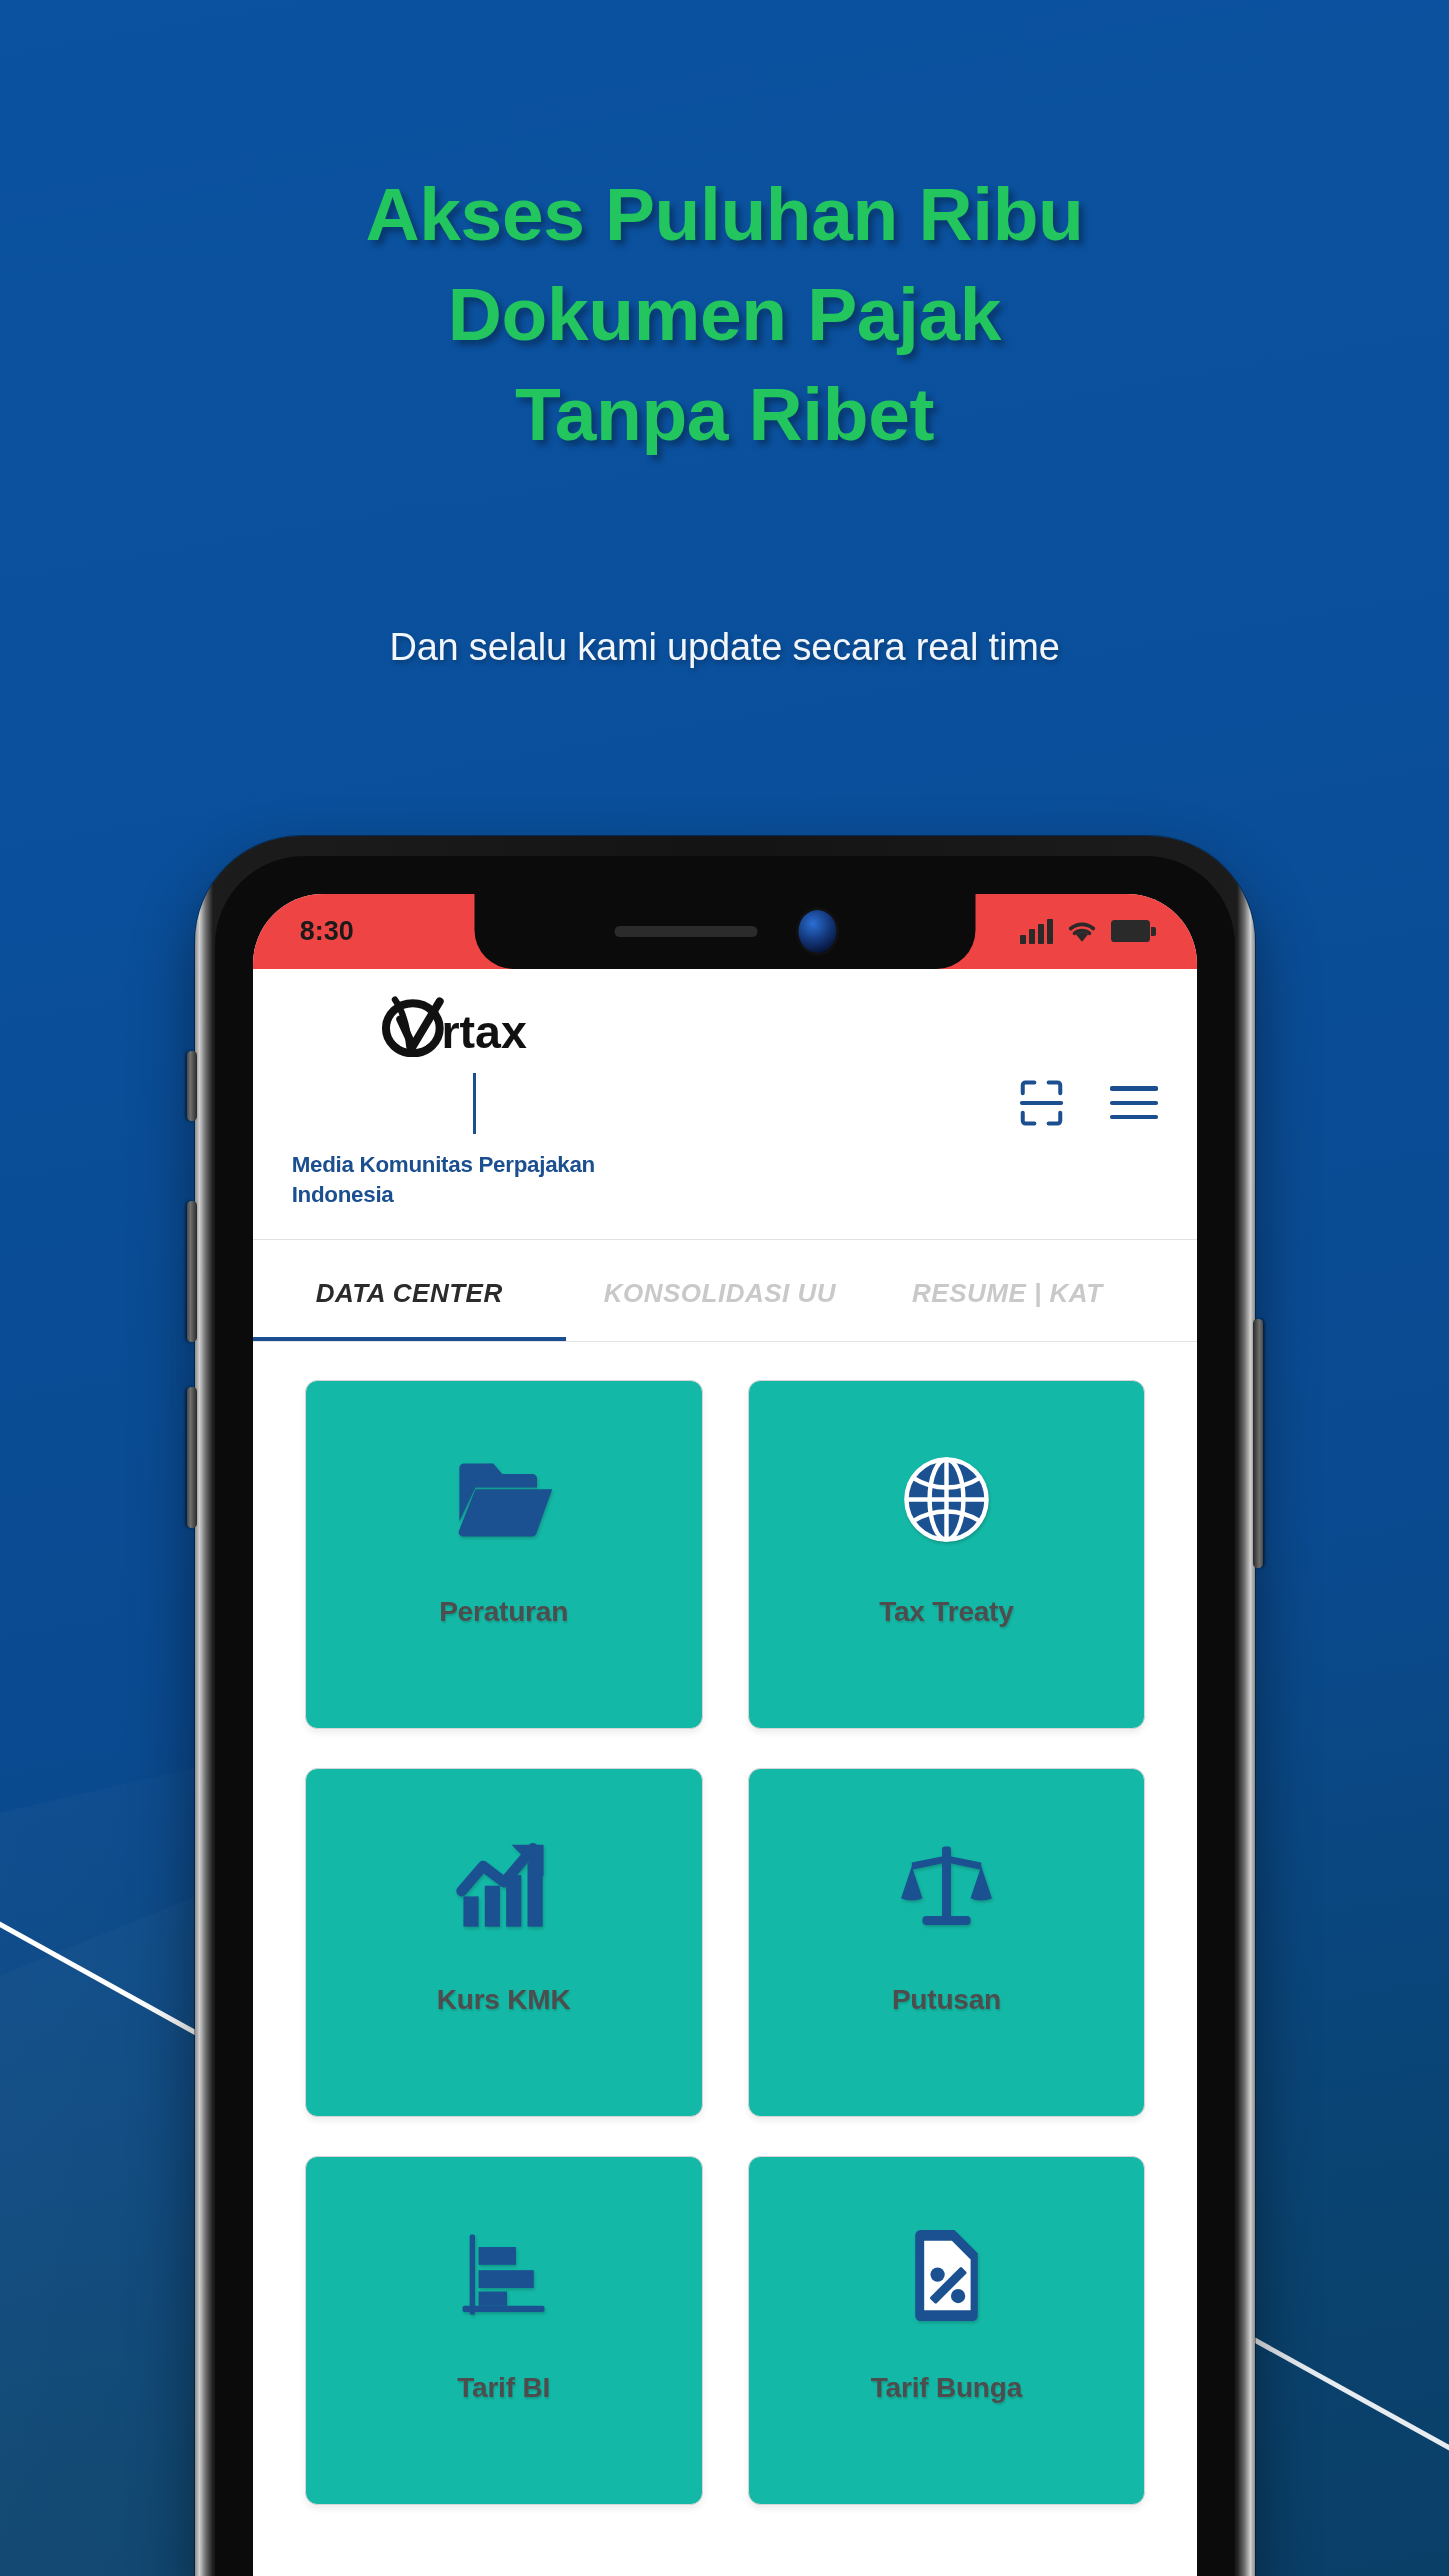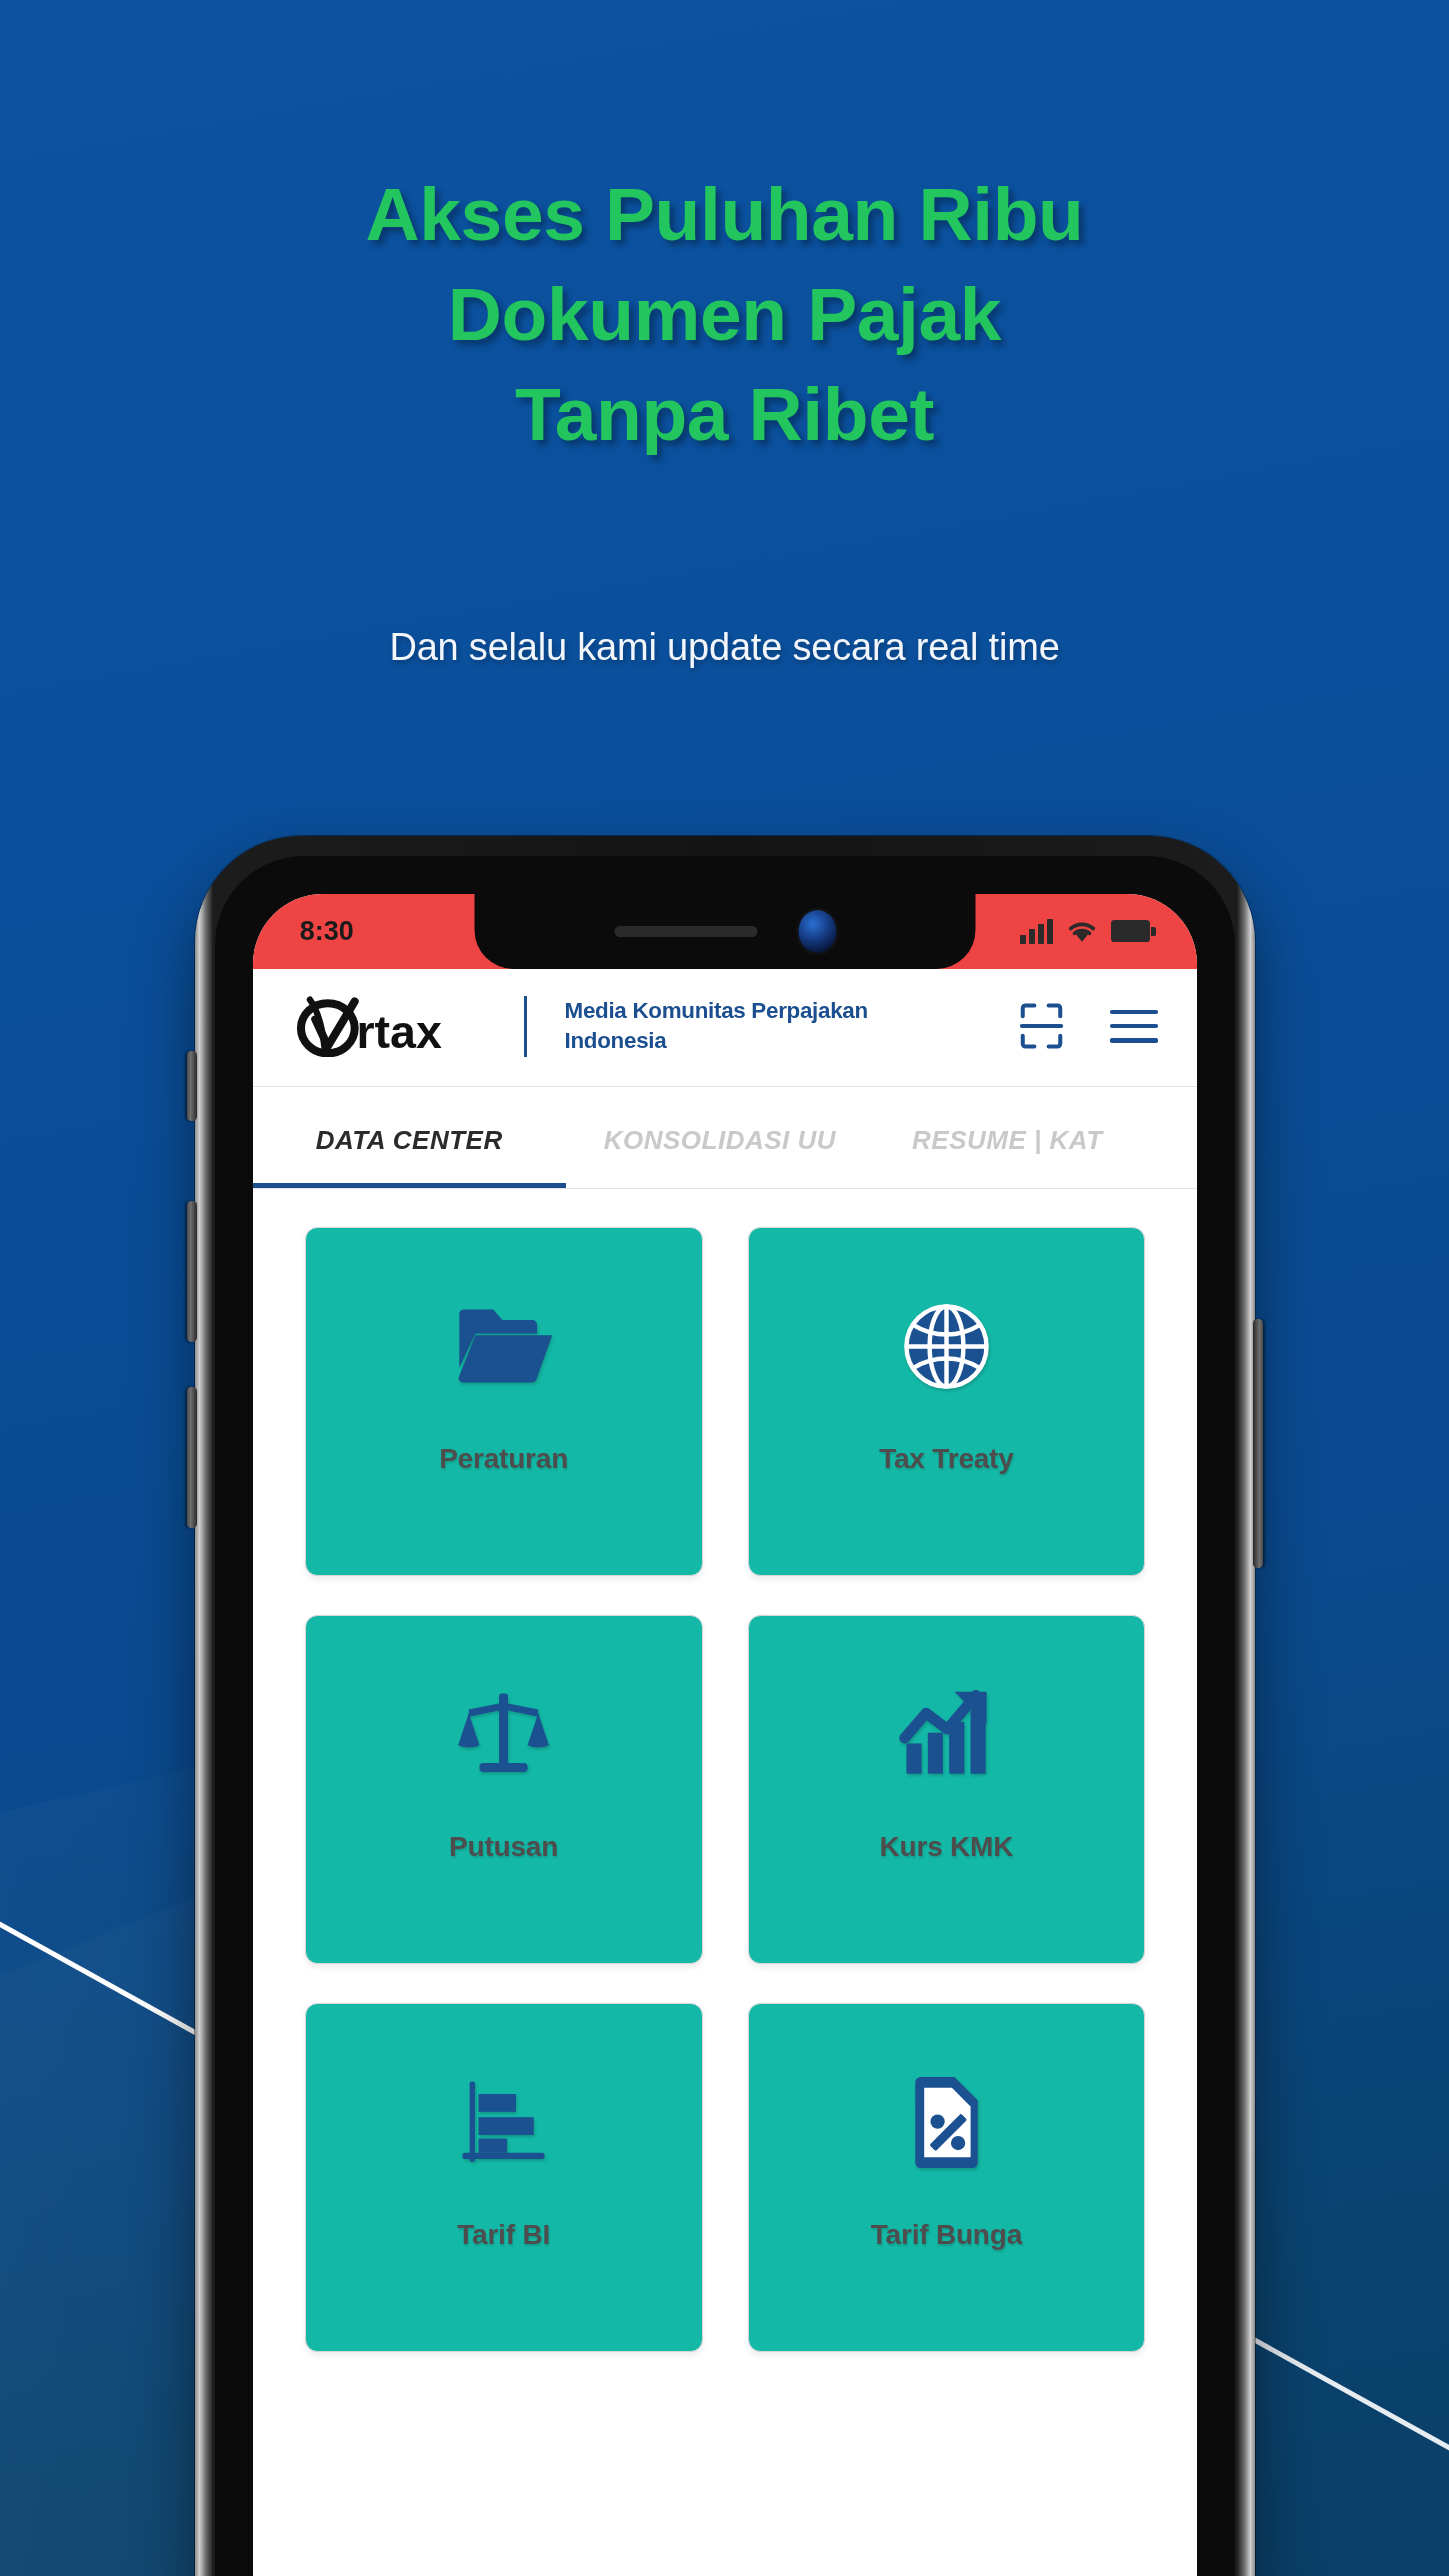--- a/index.html
+++ b/index.html
@@ -210,21 +210,21 @@
   }
 
   
   .app-header {
     display:flex;
     align-items:center;
     padding:27px 39px 29px 39px;
     border-bottom:0.9px solid #e2e2e2;
     gap:0;
   }
-  .logo-wrap { display:flex; align-items:center; gap:16px; flex-shrink:0; }
+  .logo-wrap { display:flex; align-items:center; gap:16px; flex-shrink:0;flex-direction:column; }
   .logo-mark { width:206px; height:61px; flex-shrink:0; }
   .logo-div {
     width:2.7px; height:61px;
     background:#1b4f8f;
     margin:0 21.5px 0 10.7px;
     flex-shrink:0;
   }
   .logo-tag {
     font-size:22.4px;
     font-weight:bold;
@@ -423,45 +423,45 @@
               </g>
             </svg>
           </div>
           <div class="card-label">Tax Treaty</div>
         </div>
 
         <div class="card">
           <div class="card-icon">
             <svg width="95" height="89" viewBox="0 0 106 100">
               <g fill="#1b5191">
-                <rect x="48" y="4" width="10" height="84" rx="3"></rect>
-                <rect x="26" y="82" width="54" height="10" rx="4"></rect>
-                <path d="M14 22 L53 14 L92 22 L92 30 L53 22 L14 30 Z"></path>
-                <path d="M14 26 L2 62 a20 13 0 0 0 24 0 Z"></path>
-                <path d="M92 26 L80 62 a20 13 0 0 0 24 0 Z"></path>
-              </g>
-            </svg>
-          </div>
-          <div class="card-label">Putusan</div>
-        </div>
-
-        <div class="card">
-          <div class="card-icon">
-            <svg width="95" height="89" viewBox="0 0 106 100">
-              <g fill="#1b5191">
                 <rect x="8" y="60" width="17" height="34"></rect>
                 <rect x="32" y="48" width="17" height="46"></rect>
                 <rect x="56" y="36" width="17" height="58"></rect>
                 <rect x="80" y="22" width="17" height="72"></rect>
                 <path d="M6 54 L30 26 L54 44 L86 6" stroke="#1b5191" stroke-width="12" fill="none" stroke-linejoin="round" stroke-linecap="round"></path>
                 <path d="M62 2 H98 V38 Z"></path>
               </g>
             </svg>
           </div>
           <div class="card-label">Kurs KMK</div>
+        </div>
+
+        <div class="card">
+          <div class="card-icon">
+            <svg width="95" height="89" viewBox="0 0 106 100">
+              <g fill="#1b5191">
+                <rect x="48" y="4" width="10" height="84" rx="3"></rect>
+                <rect x="26" y="82" width="54" height="10" rx="4"></rect>
+                <path d="M14 22 L53 14 L92 22 L92 30 L53 22 L14 30 Z"></path>
+                <path d="M14 26 L2 62 a20 13 0 0 0 24 0 Z"></path>
+                <path d="M92 26 L80 62 a20 13 0 0 0 24 0 Z"></path>
+              </g>
+            </svg>
+          </div>
+          <div class="card-label">Putusan</div>
         </div>
 
         <div class="card">
           <div class="card-icon">
             <svg width="93" height="89" viewBox="0 0 104 100">
               <g fill="#1b5191">
                 <rect x="14" y="4" width="6" height="90" rx="2"></rect>
                 <rect x="6" y="84" width="92" height="7" rx="2"></rect>
                 <rect x="24" y="18" width="42" height="20"></rect>
                 <rect x="24" y="44" width="62" height="20"></rect>

